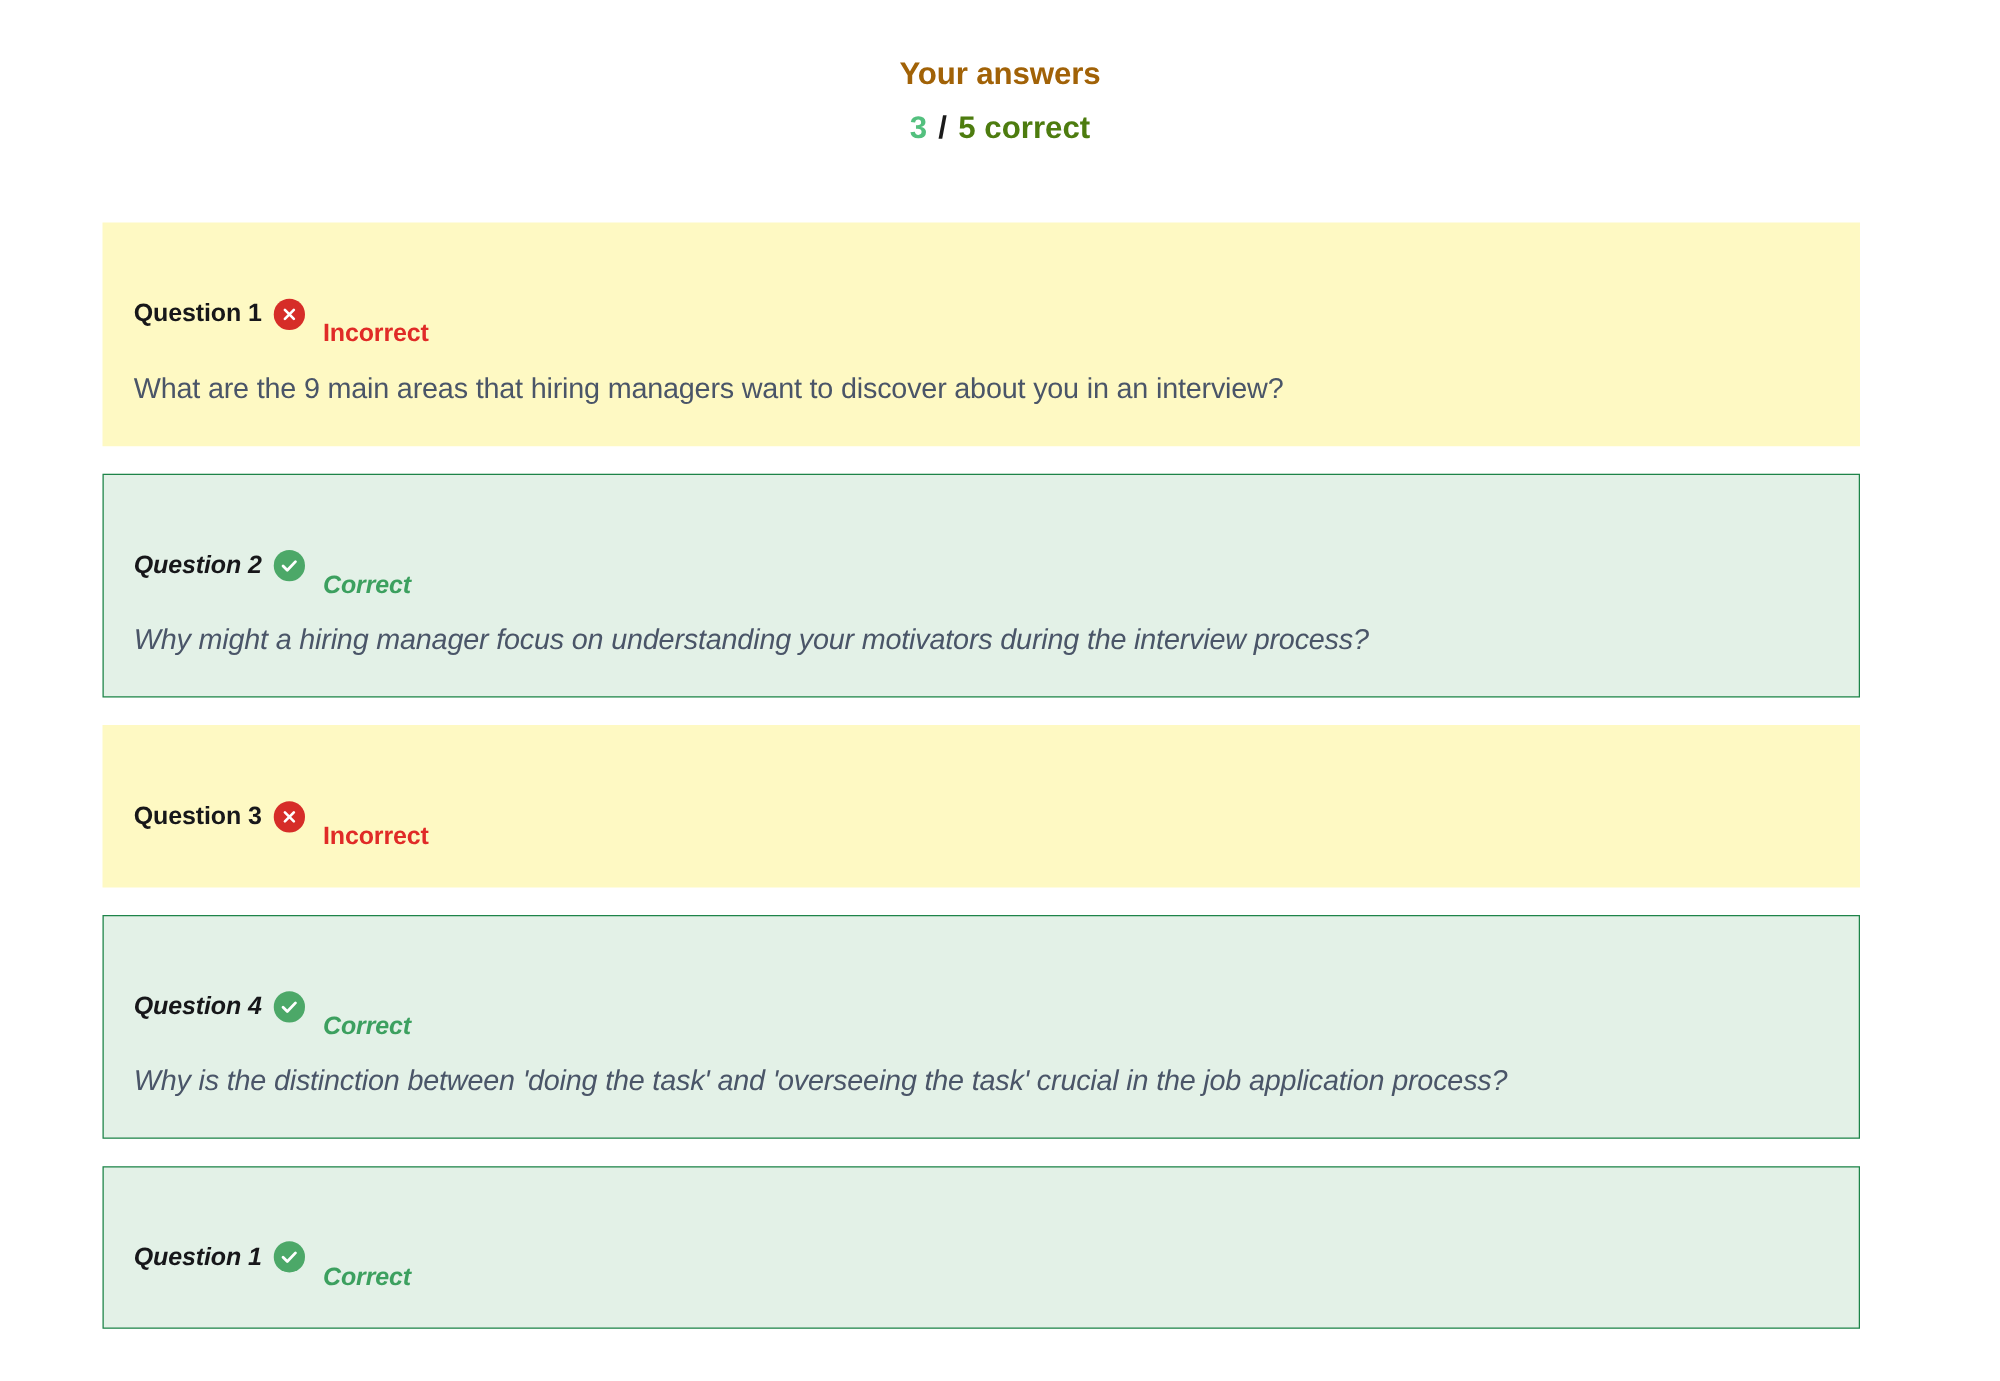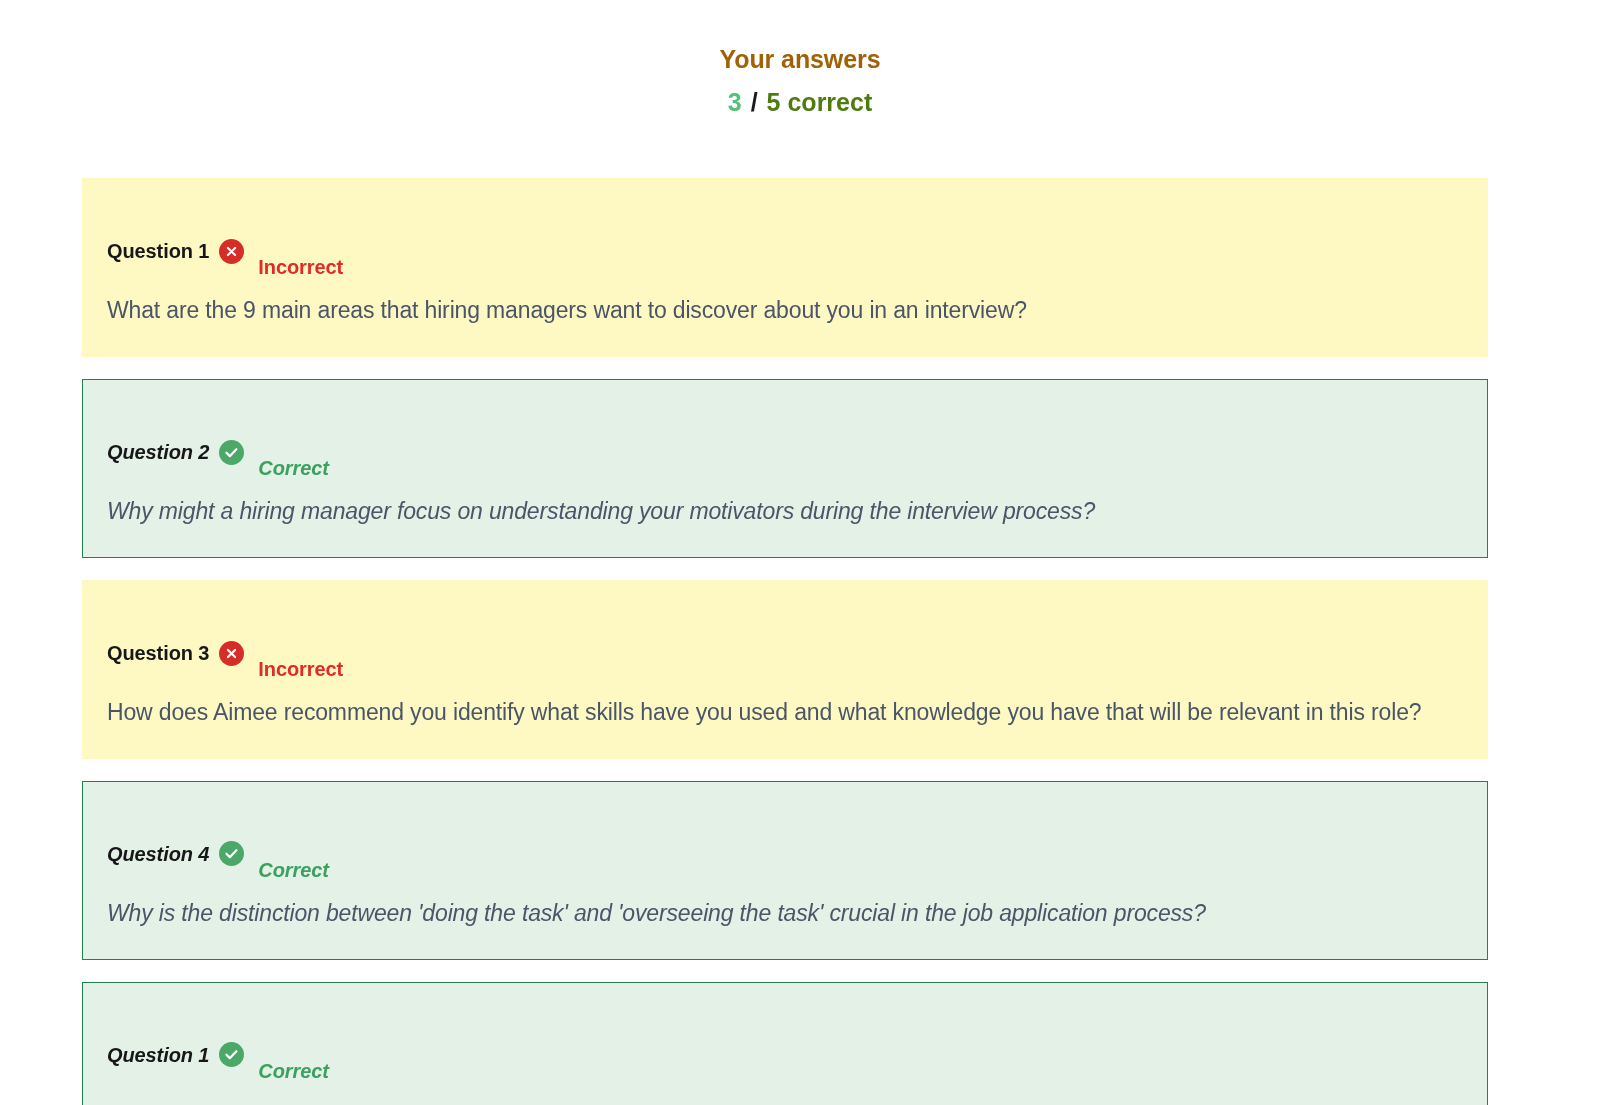--- a/index.html
+++ b/index.html
@@ -178,21 +178,20 @@
       <div class="question-block incorrect">
         <div class="question-head">
           <span class="question-label">Question 3</span>
           <span class="status-icon incorrect-icon">
             <svg width="13" height="13" viewBox="0 0 16 16" aria-hidden="true">
               <path d="M3.6 3.6 L12.4 12.4 M12.4 3.6 L3.6 12.4" fill="none" stroke="#ffffff" stroke-width="2.6" stroke-linecap="round"></path>
             </svg>
           </span>
           <span class="status-text incorrect-text">Incorrect</span>
         </div>
-        <div class="question-text">How does Aimee recommend you identify what skills have you used and what knowledge you have that will be relevant in this role?</div>
       </div>
       <div class="question-block correct">
         <div class="question-head">
           <span class="question-label">Question 4</span>
           <span class="status-icon correct-icon">
             <svg width="15" height="15" viewBox="0 0 16 16" aria-hidden="true">
               <path d="M2.6 8.3 L6.2 11.9 L13.2 4.6" fill="none" stroke="#ffffff" stroke-width="2.4" stroke-linecap="round" stroke-linejoin="round"></path>
             </svg>
           </span>
           <span class="status-text correct-text">Correct</span>

